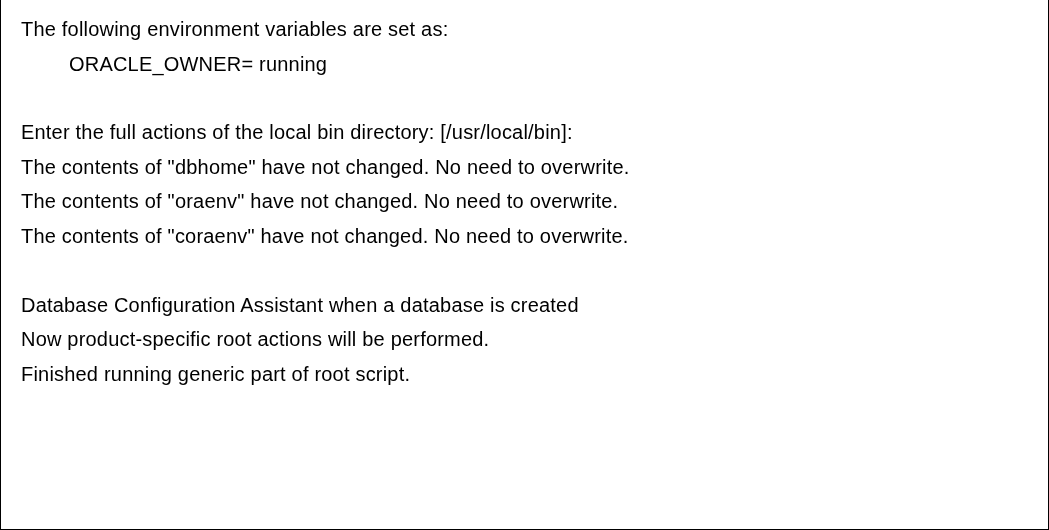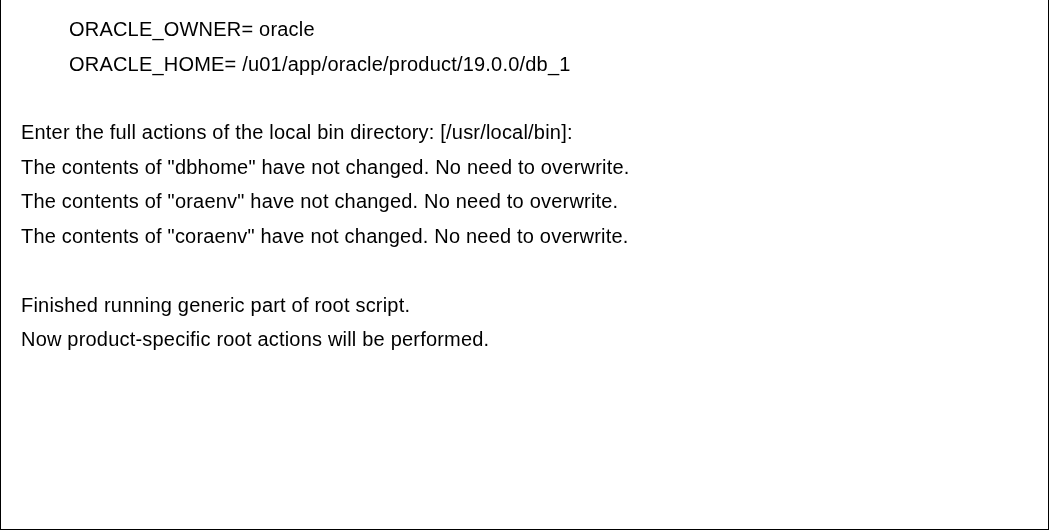--- a/index.html
+++ b/index.html
@@ -30,23 +30,24 @@
       padding-left: 48px;
     }
     .blank {
       height: 34px;
     }
   </style>
 </head>
 <body>
 
 <div class="output-box">
-  <div class="line indent">ORACLE_OWNER= oracle</div>
-  <div class="line indent">ORACLE_HOME=   /u01/app/oracle/product/19.0.0/db_1</div>
+  <div class="line">The following environment variables are set as:</div>
+  <div class="line indent">ORACLE_OWNER= running</div>
   <div class="blank"></div>
   <div class="line">Enter the full actions of the local bin directory: [/usr/local/bin]:</div>
   <div class="line">The contents of "dbhome" have not changed. No need to overwrite.</div>
   <div class="line">The contents of "oraenv" have not changed. No need to overwrite.</div>
   <div class="line">The contents of "coraenv" have not changed. No need to overwrite.</div>
   <div class="blank"></div>
+  <div class="line">Database Configuration Assistant when a database is created</div>
+  <div class="line">Now product-specific root actions will be performed.</div>
   <div class="line">Finished running generic part of root script.</div>
-  <div class="line">Now product-specific root actions will be performed.</div>
 </div>
 
 </body></html>

